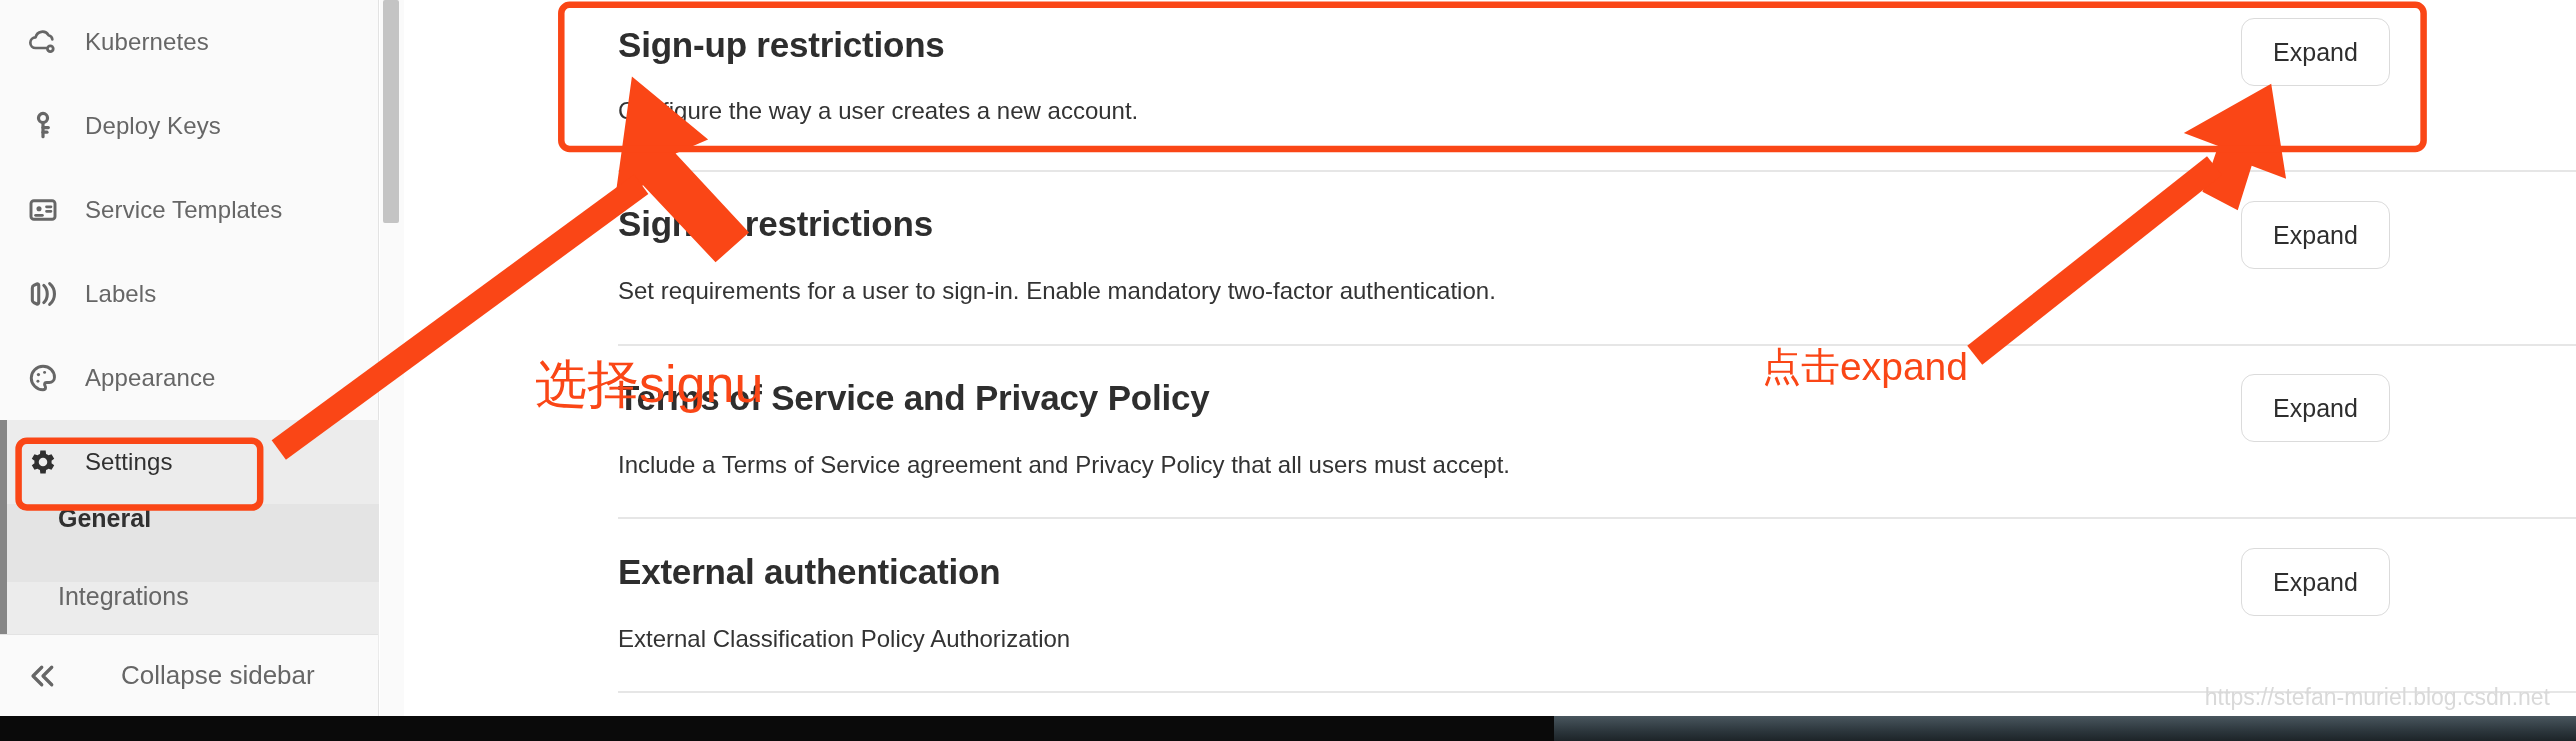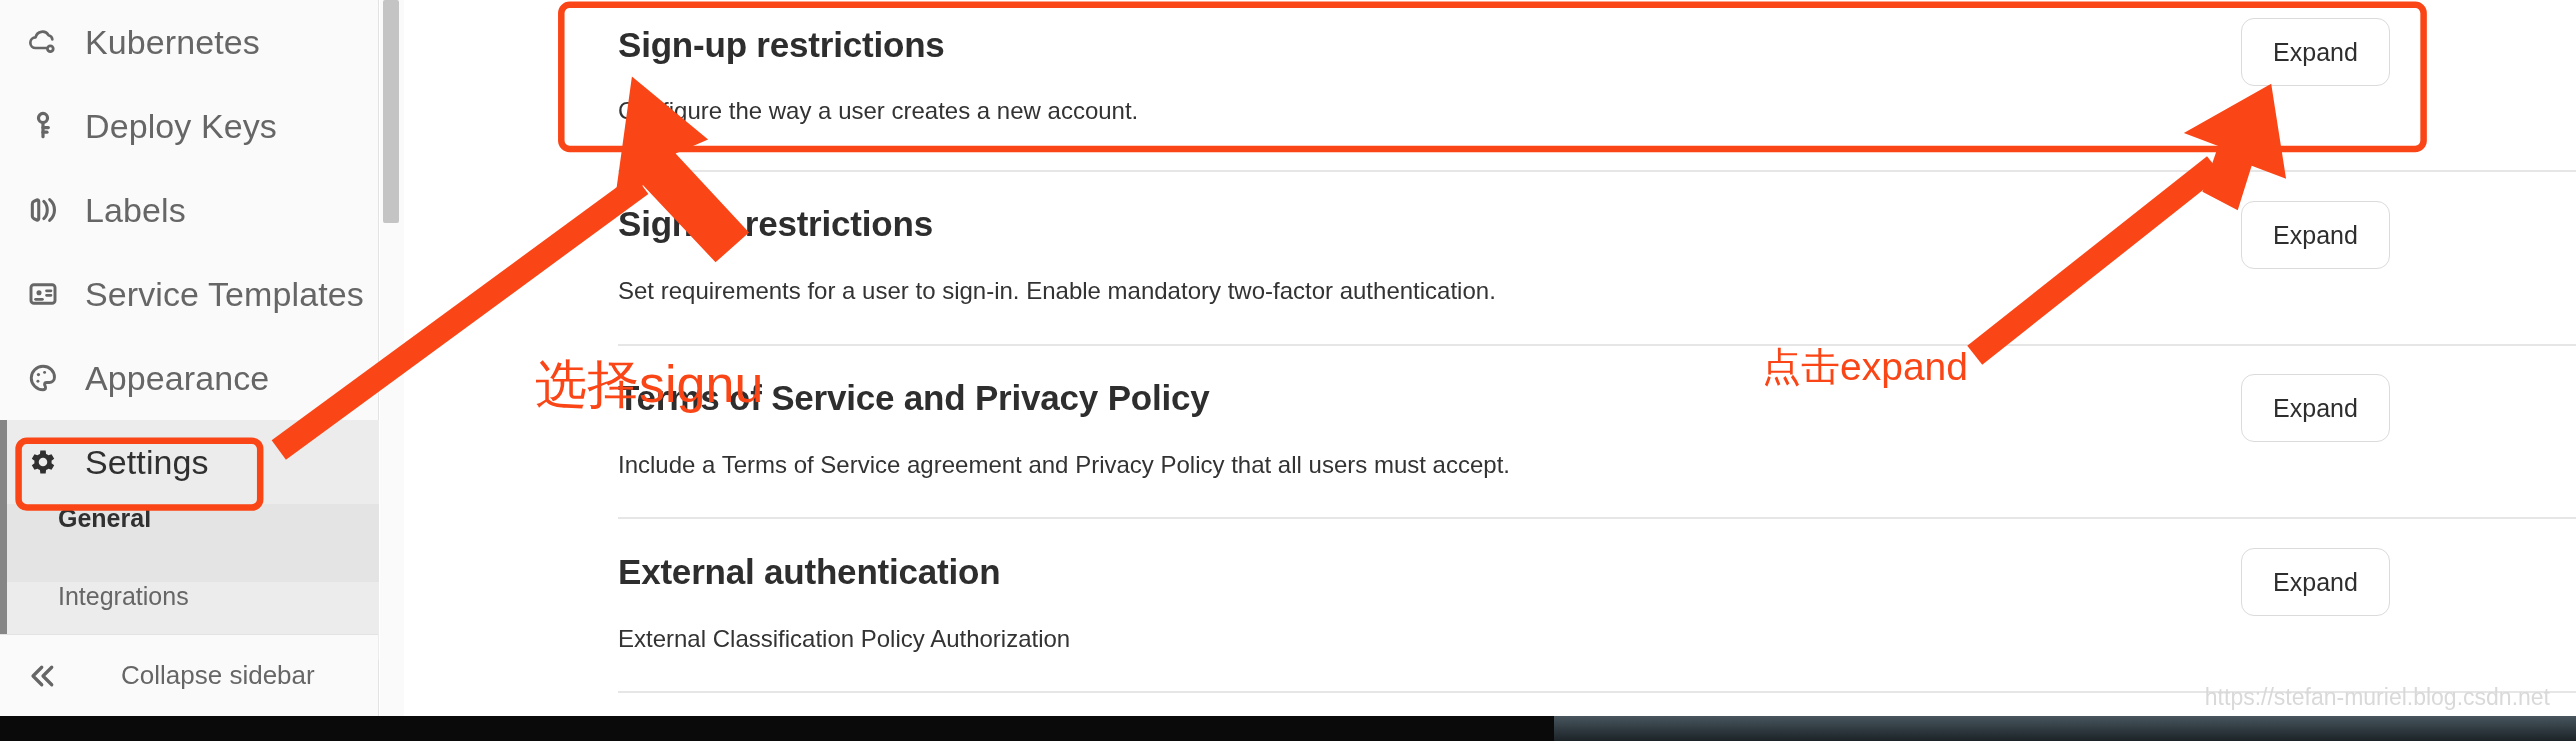--- a/index.html
+++ b/index.html
@@ -22,21 +22,21 @@
     position:relative;display:flex;align-items:center;
     height:84px;padding-left:24px;box-sizing:border-box;
   }
   .nav-item .ic{
     width:37px;height:37px;flex:0 0 37px;
     display:flex;align-items:center;justify-content:center;
     color:#666666;
   }
   .nav-item .ic svg{display:block;}
   .nav-item .lb{
-    margin-left:24px;font-size:34px;color:#666666;
+    margin-left:24px;font-size:24px;color:#666666;
     letter-spacing:0.1px;white-space:nowrap;
   }
   .nav-item.active-group{background:#ececec;}
   .nav-item.active-group .lb{color:#303030;font-weight:normal;}
   .nav-item.active-group .ic{color:#303030;}
   .nav-item.active-group::before{
     content:"";position:absolute;left:0;top:0;bottom:0;width:6.5px;background:#868686;
   }
   .sub-item{
     position:relative;display:flex;align-items:flex-start;
@@ -137,39 +137,39 @@
             <path d="M12 9.4V20"></path>
             <path d="M12 13.2h4"></path>
             <path d="M12 16.6h3"></path>
           </svg>
         </span>
         <span class="lb">Deploy Keys</span>
       </div>
 
       <div class="nav-item">
         <span class="ic">
-          <svg width="32" height="32" viewBox="0 0 24 24" fill="none" stroke="currentColor" stroke-width="2.3" stroke-linecap="round" stroke-linejoin="round">
-            <path d="M4 7.4v9.2a2 2 0 0 0 1.1 1.8l2.3 1.1a1 1 0 0 0 1.4-.9V5.4a1 1 0 0 0-1.4-.9L5.1 5.6A2 2 0 0 0 4 7.4z"></path>
-            <path d="M12.6 5.6c1.7 1.5 2.6 3.8 2.6 6.4s-.9 4.9-2.6 6.4"></path>
-            <path d="M17 4.2c2.3 1.9 3.6 4.7 3.6 7.8S19.3 17.9 17 19.8"></path>
-          </svg>
-        </span>
-        <span class="lb">Labels</span>
-      </div>
-
-      <div class="nav-item">
-        <span class="ic">
           <svg width="32" height="32" viewBox="0 0 24 24" fill="none" stroke="currentColor" stroke-width="2.2">
             <rect x="3" y="5" width="18" height="14" rx="2.2"></rect>
             <circle cx="9" cy="11" r="1.9" fill="currentColor" stroke="none"></circle>
             <path d="M6.4 16h5.2" stroke-linecap="round" stroke-width="2"></path>
             <path d="M14.6 9.6h3.4M14.6 13h3.4" stroke-linecap="round" stroke-width="2"></path>
           </svg>
         </span>
         <span class="lb">Service Templates</span>
+      </div>
+
+      <div class="nav-item">
+        <span class="ic">
+          <svg width="32" height="32" viewBox="0 0 24 24" fill="none" stroke="currentColor" stroke-width="2.3" stroke-linecap="round" stroke-linejoin="round">
+            <path d="M4 7.4v9.2a2 2 0 0 0 1.1 1.8l2.3 1.1a1 1 0 0 0 1.4-.9V5.4a1 1 0 0 0-1.4-.9L5.1 5.6A2 2 0 0 0 4 7.4z"></path>
+            <path d="M12.6 5.6c1.7 1.5 2.6 3.8 2.6 6.4s-.9 4.9-2.6 6.4"></path>
+            <path d="M17 4.2c2.3 1.9 3.6 4.7 3.6 7.8S19.3 17.9 17 19.8"></path>
+          </svg>
+        </span>
+        <span class="lb">Labels</span>
       </div>
 
       <div class="nav-item">
         <span class="ic">
           <svg width="32" height="32" viewBox="0 0 24 24" fill="none" stroke="currentColor" stroke-width="2.2" stroke-linecap="round" stroke-linejoin="round">
             <path d="M12 3.2a8.8 8.8 0 1 0 0 17.6c1.2 0 1.9-.8 1.9-1.7 0-.9-.7-1.4-.7-2.2 0-.8.7-1.5 1.6-1.5h1.9a3.9 3.9 0 0 0 3.9-3.9C20.6 6.6 16.8 3.2 12 3.2z"></path>
             <circle cx="8.6" cy="9.4" r="1.2" fill="currentColor" stroke="none"></circle>
             <circle cx="13.2" cy="7.8" r="1.1" fill="currentColor" stroke="none"></circle>
             <circle cx="8.2" cy="14.4" r="1.1" fill="currentColor" stroke="none"></circle>
           </svg>

